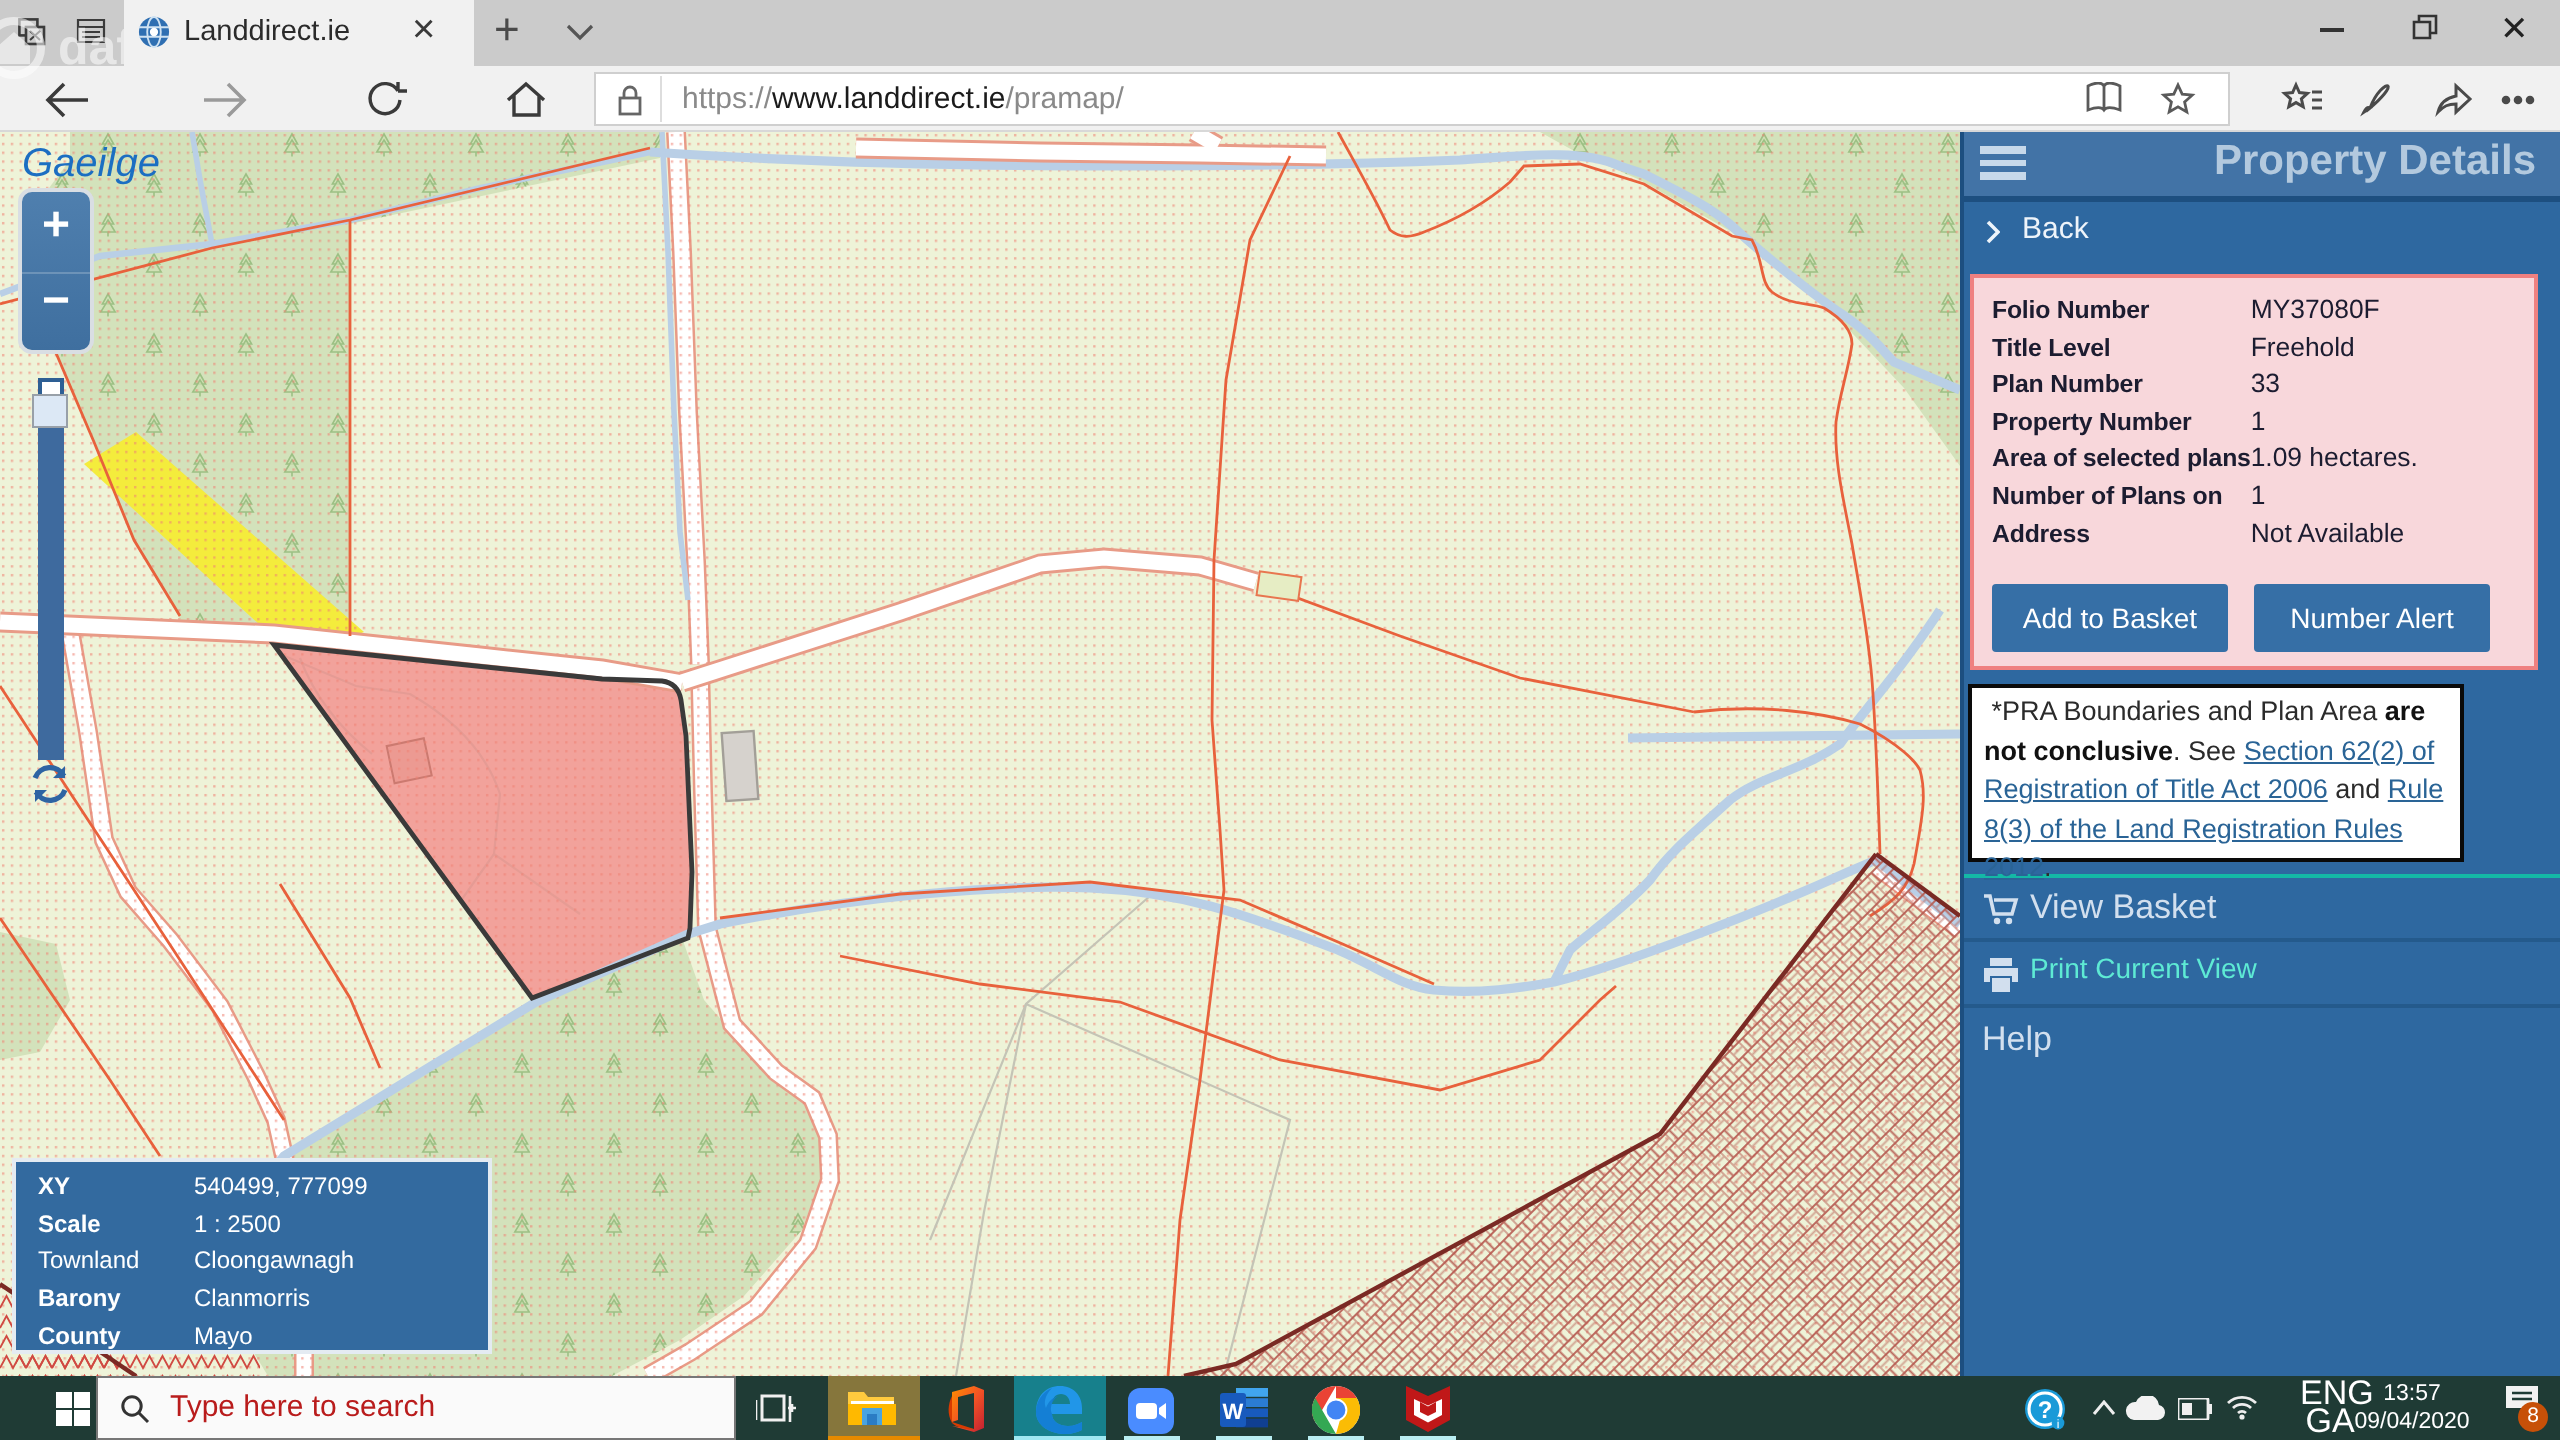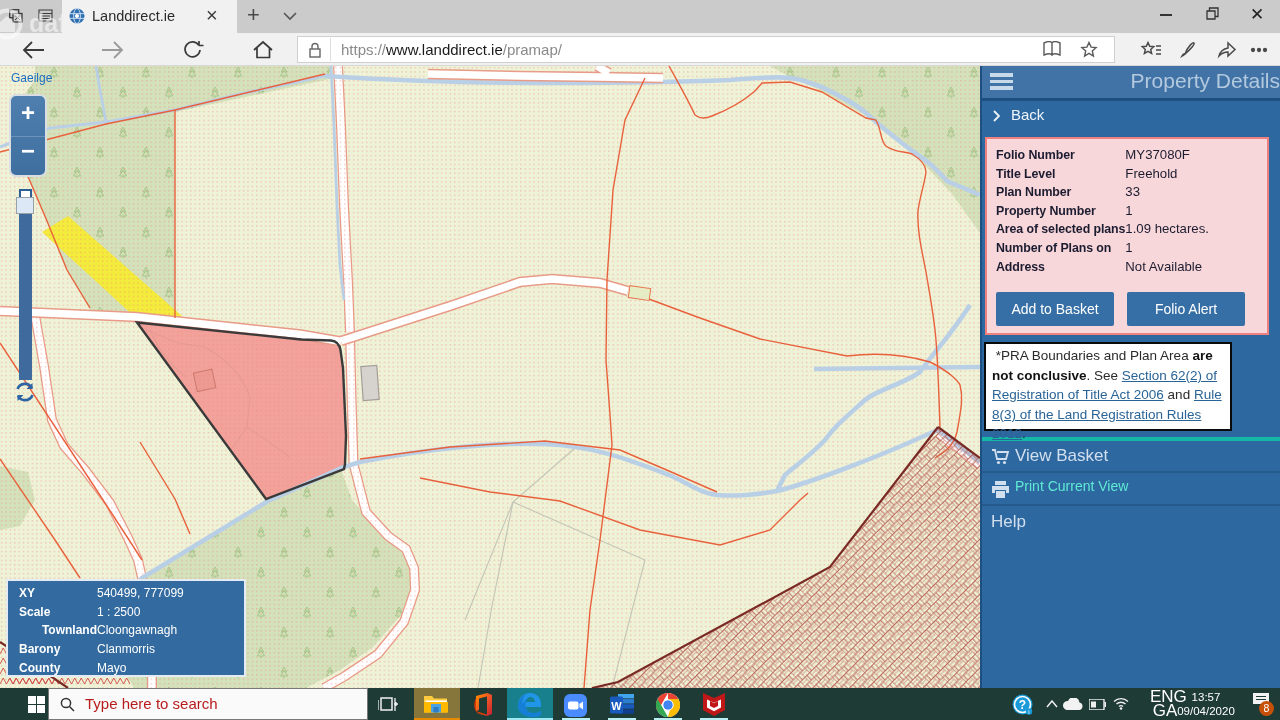--- a/index.html
+++ b/index.html
@@ -203,21 +203,21 @@
   <path d="M938,361 L980,392"></path>
   <path d="M0,576 L68,622"></path>
 </g>
 <rect x="629" y="221" width="21" height="12" fill="#e6edc4" stroke="#e8764f" stroke-width="1" transform="rotate(8 639 227)"></rect>
 
 <path d="M137,256.5 L301,273.5 L331,274.5 Q339,275.5 340.5,284 L343,302 L346,370 L345,398 L344,403 L266,433 Z" fill="none" stroke="#3a3a3a" stroke-width="2.4"></path>
 
 <rect x="362" y="300" width="16" height="34" fill="#d6d2cd" stroke="#a39f98" stroke-width="1.2" transform="rotate(-4 370 317)"></rect>
 </svg>
 
-<div class="abs" style="left:11px;top:71px;font-size:12px;color:#1b6ec2;">Gaeilge</div>
+<div class="abs" style="left:11px;top:71px;font-size:20px;color:#1b6ec2;font-style:italic;">Gaeilge</div>
 <div class="abs" style="left:9px;top:94px;width:38px;height:83px;border-radius:7px;background:linear-gradient(#4f7fae,#3f6f9f);border:2px solid #d9dee3;"></div>
 <div class="abs" style="left:9px;top:99px;width:38px;text-align:center;font-size:24px;font-weight:bold;color:#fff;">+</div>
 <div class="abs" style="left:11px;top:136px;width:34px;height:1px;background:#6d93b8;"></div>
 <div class="abs" style="left:9px;top:137px;width:38px;text-align:center;font-size:24px;font-weight:bold;color:#fff;">−</div>
 
 <div class="abs" style="left:19px;top:205px;width:13px;height:175px;background:#3e6a9e;"></div>
 <div class="abs" style="left:19px;top:189px;width:13px;height:10px;background:#fff;border:2px solid #2e5f94;"></div>
 <div class="abs" style="left:16px;top:197px;width:18px;height:17px;background:#dce8f5;border:1.5px solid #98a0a8;"></div>
 <svg class="abs" style="left:13px;top:380px" width="24" height="24" viewBox="0 0 24 24">
   <g fill="none" stroke="#2e64a3" stroke-width="2.6">
@@ -233,21 +233,21 @@
     <tbody>
         <tr>
           <td style="font-weight:bold;width:78px;">XY</td>
           <td>540499, 777099</td>
         </tr>
     <tr>
           <td style="font-weight:bold;">Scale</td>
           <td>1 : 2500</td>
         </tr>
     <tr>
-          <td style="font-weight:bold;text-align:right;">Townland</td>
+          <td style="font-weight:normal;">Townland</td>
           <td>Cloongawnagh</td>
         </tr>
     <tr>
           <td style="font-weight:bold;">Barony</td>
           <td>Clanmorris</td>
         </tr>
     <tr>
           <td style="font-weight:bold;margin-top:24px;">County</td>
           <td>Mayo</td>
         </tr>
@@ -256,21 +256,21 @@
 </div>
 
 <div class="abs" style="left:980px;top:66px;width:300px;height:622px;background:#2e68a0;border-left:2px solid #1d4f80;">
 
   <div style="height:32px;background:#4273a6;position:relative;">
     <div style="position:absolute;left:8px;top:7px;width:23px;height:18px;">
       <div style="height:3.5px;background:#c8d9ea;margin-bottom:3.2px;"></div>
       <div style="height:3.5px;background:#c8d9ea;margin-bottom:3.2px;"></div>
       <div style="height:3.5px;background:#c8d9ea;"></div>
     </div>
-    <div style="position:absolute;right:0;top:3px;font-size:21px;color:#b3c9de;">Property Details</div>
+    <div style="position:absolute;right:12px;top:3px;font-size:21px;color:#b3c9de;font-weight:bold;">Property Details</div>
   </div>
   <div style="height:3px;background:#1d4f80;"></div>
 
   <div style="height:31px;color:#eef4fa;font-size:15px;position:relative;">
     <svg style="position:absolute;left:11px;top:9px" width="7" height="12" viewBox="0 0 7 12">
         <path d="M1,1 L6,6 L1,11" fill="none" stroke="#eef4fa" stroke-width="1.8"></path>
       </svg>
     <span style="position:absolute;left:29px;top:5px;">Back</span>
   </div>
 
@@ -301,28 +301,28 @@
             <td class="lb">Number of Plans on</td>
             <td>1</td>
           </tr>
       <tr>
             <td class="lb">Address</td>
             <td>Not Available</td>
           </tr>
     </tbody>
       </table>
     <div style="position:absolute;left:9px;top:153px;width:118px;height:34px;background:#366fa6;color:#fff;font-size:14px;text-align:center;line-height:34px;border-radius:2px;">Add to Basket</div>
-    <div style="position:absolute;left:140px;top:153px;width:118px;height:34px;background:#366fa6;color:#fff;font-size:14px;text-align:center;line-height:34px;border-radius:2px;">Folio Alert</div>
+    <div style="position:absolute;left:140px;top:153px;width:118px;height:34px;background:#366fa6;color:#fff;font-size:14px;text-align:center;line-height:34px;border-radius:2px;">Number Alert</div>
   </div>
 
   <div style="margin:7px 0 0 2px;width:248px;height:89px;background:#fff;border:2px solid #0a0a0a;font-size:13.5px;line-height:19.6px;color:#2b2b2b;padding:2px 6px;">
     &nbsp;*PRA Boundaries and Plan Area <b style="color:#111;">are not conclusive</b>. See <span style="color:#2a6496;text-decoration:underline;">Section 62(2) of Registration of Title Act 2006</span> and <span style="color:#2a6496;text-decoration:underline;">Rule 8(3) of the Land Registration Rules 2012</span>.
   </div>
 
-  <div style="margin-top:6px;border-top:4px solid #14b8a6;">
+  <div style="margin-top:6px;border-top:2px solid #14b8a6;">
     <div style="height:32px;border-bottom:2px solid #245a8c;position:relative;color:#d2dfee;font-size:17px;">
       <svg style="position:absolute;left:10px;top:8px" width="18" height="16" viewBox="0 0 18 16">
           <path d="M0,1 h3 l2,9 h9 l2,-7 h-11" fill="none" stroke="#d2dfee" stroke-width="1.8"></path>
           <circle cx="6.5" cy="13.5" r="1.6" fill="#d2dfee"></circle>
           <circle cx="12.5" cy="13.5" r="1.6" fill="#d2dfee"></circle>
         </svg>
       <span style="position:absolute;left:33px;top:5px;">View Basket</span>
     </div>
     <div style="height:33px;border-bottom:2px solid #245a8c;position:relative;color:#5eead4;font-size:14px;">
       <svg style="position:absolute;left:10px;top:8px" width="17" height="17" viewBox="0 0 17 17">

